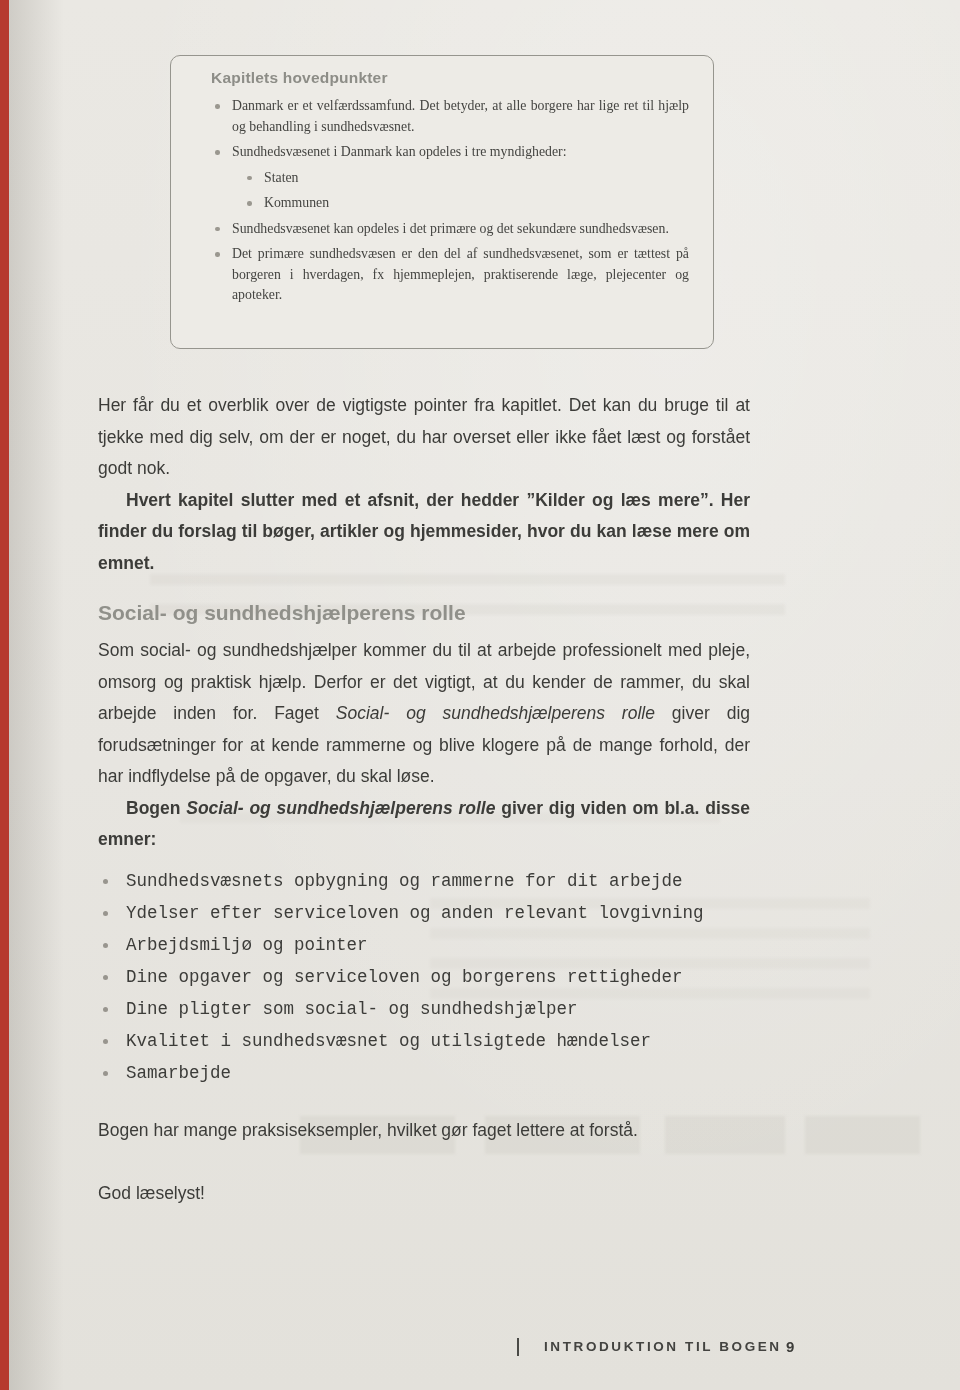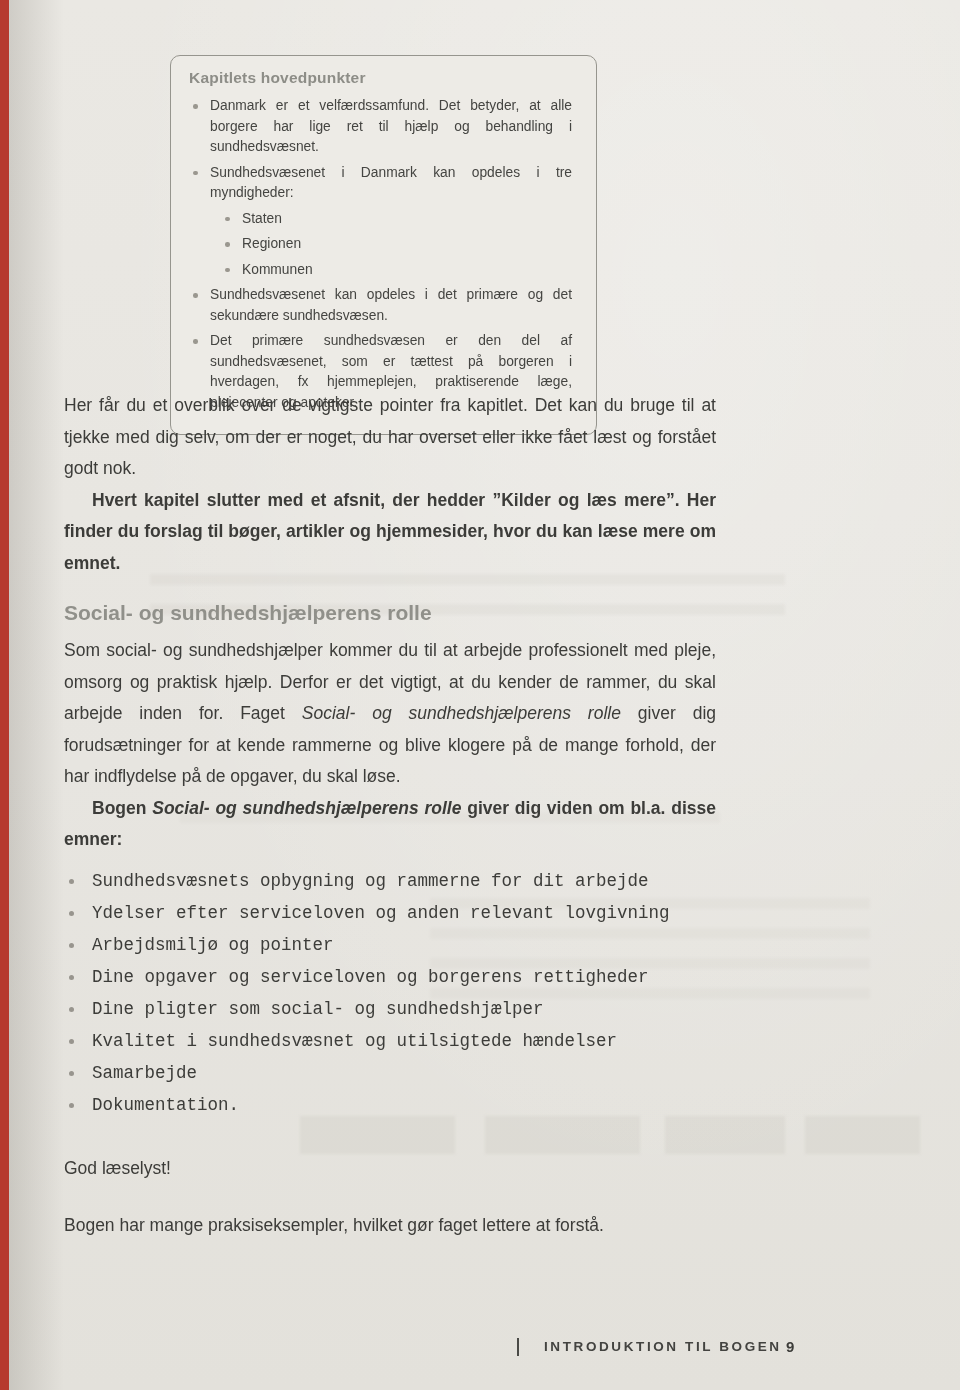--- a/index.html
+++ b/index.html
@@ -19,43 +19,43 @@
     background:#b6392e;
   }
   .gutter-shadow{
     position:absolute;left:9px;top:0;width:55px;height:100%;
     background:linear-gradient(90deg, rgba(110,105,95,0.22), rgba(110,105,95,0));
     pointer-events:none;
   }
 
   
   .summary-box{
-    position:absolute;left:170px;top:55px;width:427px;min-height:294px;
+    position:absolute;left:170px;top:55px;width:544px;min-height:294px;
     box-sizing:border-box;
     background:#edebe6;
     border:1px solid #96958e;
     border-radius:10px;
-    padding:13px 24px 16px 18px;
+    padding:13px 24px 16px 40px;
   }
   .box-title{
     font-size:15.5px;font-weight:bold;color:#8d8d87;
     margin:0 0 9px 0;letter-spacing:0.2px;
   }
   .summary-list{list-style:none;margin:0;padding:0;
-    font-size:13.8px;line-height:20.5px;color:#454542;text-align:justify;}
+    font-size:13.8px;line-height:20.5px;color:#454542;text-align:justify;font-family:Liberation Serif, serif;}
   .summary-list li{position:relative;padding-left:21px;margin:0 0 5px 0;}
   .summary-list li::before{
     content:"";position:absolute;left:4px;top:8px;width:4.5px;height:4.5px;
     border-radius:50%;background:#9a978f;
   }
   .summary-list li.sub{margin-left:32px;margin-bottom:5px;text-align:left;}
 
   
   .body-col{
-    position:absolute;left:64px;top:390px;width:652px;
+    position:absolute;left:98px;top:390px;width:652px;
     font-size:17.5px;line-height:31.5px;text-align:justify;
   }
   .para{margin:0;}
   .para.indent{text-indent:28px;font-weight:bold;}
   .book-title-italic{font-style:italic;}
   .section-heading{
     font-size:21px;font-weight:bold;color:#90908a;
     margin:21px 0 9px 0;line-height:26px;text-align:left;
   }
   .topic-list{list-style:none;margin:9px 0 0 0;padding:0;text-align:left;}
@@ -110,21 +110,20 @@
     <span class="ghost-box" style="left:365px;width:120px;"></span>
     <span class="ghost-box" style="left:505px;width:115px;"></span>
   </div>
 
   <div class="summary-box">
     <div class="box-title">Kapitlets hovedpunkter</div>
     <ul class="summary-list">
       <li>Danmark er et velfærdssamfund. Det betyder, at alle borgere har lige ret til hjælp og behandling i sundhedsvæsnet.</li>
       <li>Sundhedsvæsenet i Danmark kan opdeles i tre myndigheder:</li>
       <li class="sub">Staten</li>
-      <li class="sub">Regionen</li>
       <li class="sub">Kommunen</li>
       <li>Sundhedsvæsenet kan opdeles i det primære og det sekundære sundhedsvæsen.</li>
       <li>Det primære sundhedsvæsen er den del af sundhedsvæsenet, som er tættest på borgeren i hverdagen, fx hjemmeplejen, praktiserende læge, plejecenter og apoteker.</li>
     </ul>
   </div>
 
   <div class="body-col">
 
     <p class="para">Her får du et overblik over de vigtigste pointer fra kapitlet. Det kan du bruge til at tjekke med dig selv, om der er noget, du har overset eller ikke fået læst og forstået godt nok.</p>
 
@@ -137,26 +136,25 @@
     <p class="para indent"><span>Bogen </span><span class="book-title-italic">Social- og sundhedshjælperens rolle</span><span> giver dig viden om bl.a. disse emner:</span></p>
 
     <ul class="topic-list">
       <li>Sundhedsvæsnets opbygning og rammerne for dit arbejde</li>
       <li>Ydelser efter serviceloven og anden relevant lovgivning</li>
       <li>Arbejdsmiljø og pointer</li>
       <li>Dine opgaver og serviceloven og borgerens rettigheder</li>
       <li>Dine pligter som social- og sundhedshjælper</li>
       <li>Kvalitet i sundhedsvæsnet og utilsigtede hændelser</li>
       <li>Samarbejde</li>
-      <li>Dokumentation.</li>
     </ul>
 
+    <p class="para after-list">Bogen har mange praksiseksempler, hvilket gør faget lettere at forstå.</p>
+
     <p class="para closing">God læselyst!</p>
-
-    <p class="para after-list">Bogen har mange praksiseksempler, hvilket gør faget lettere at forstå.</p>
 
   </div>
 
   <div class="footer">
     <span class="footer-bar"></span>
     <span class="footer-label">INTRODUKTION TIL BOGEN</span>
     <span class="footer-page">9</span>
   </div>
 
 </div>

